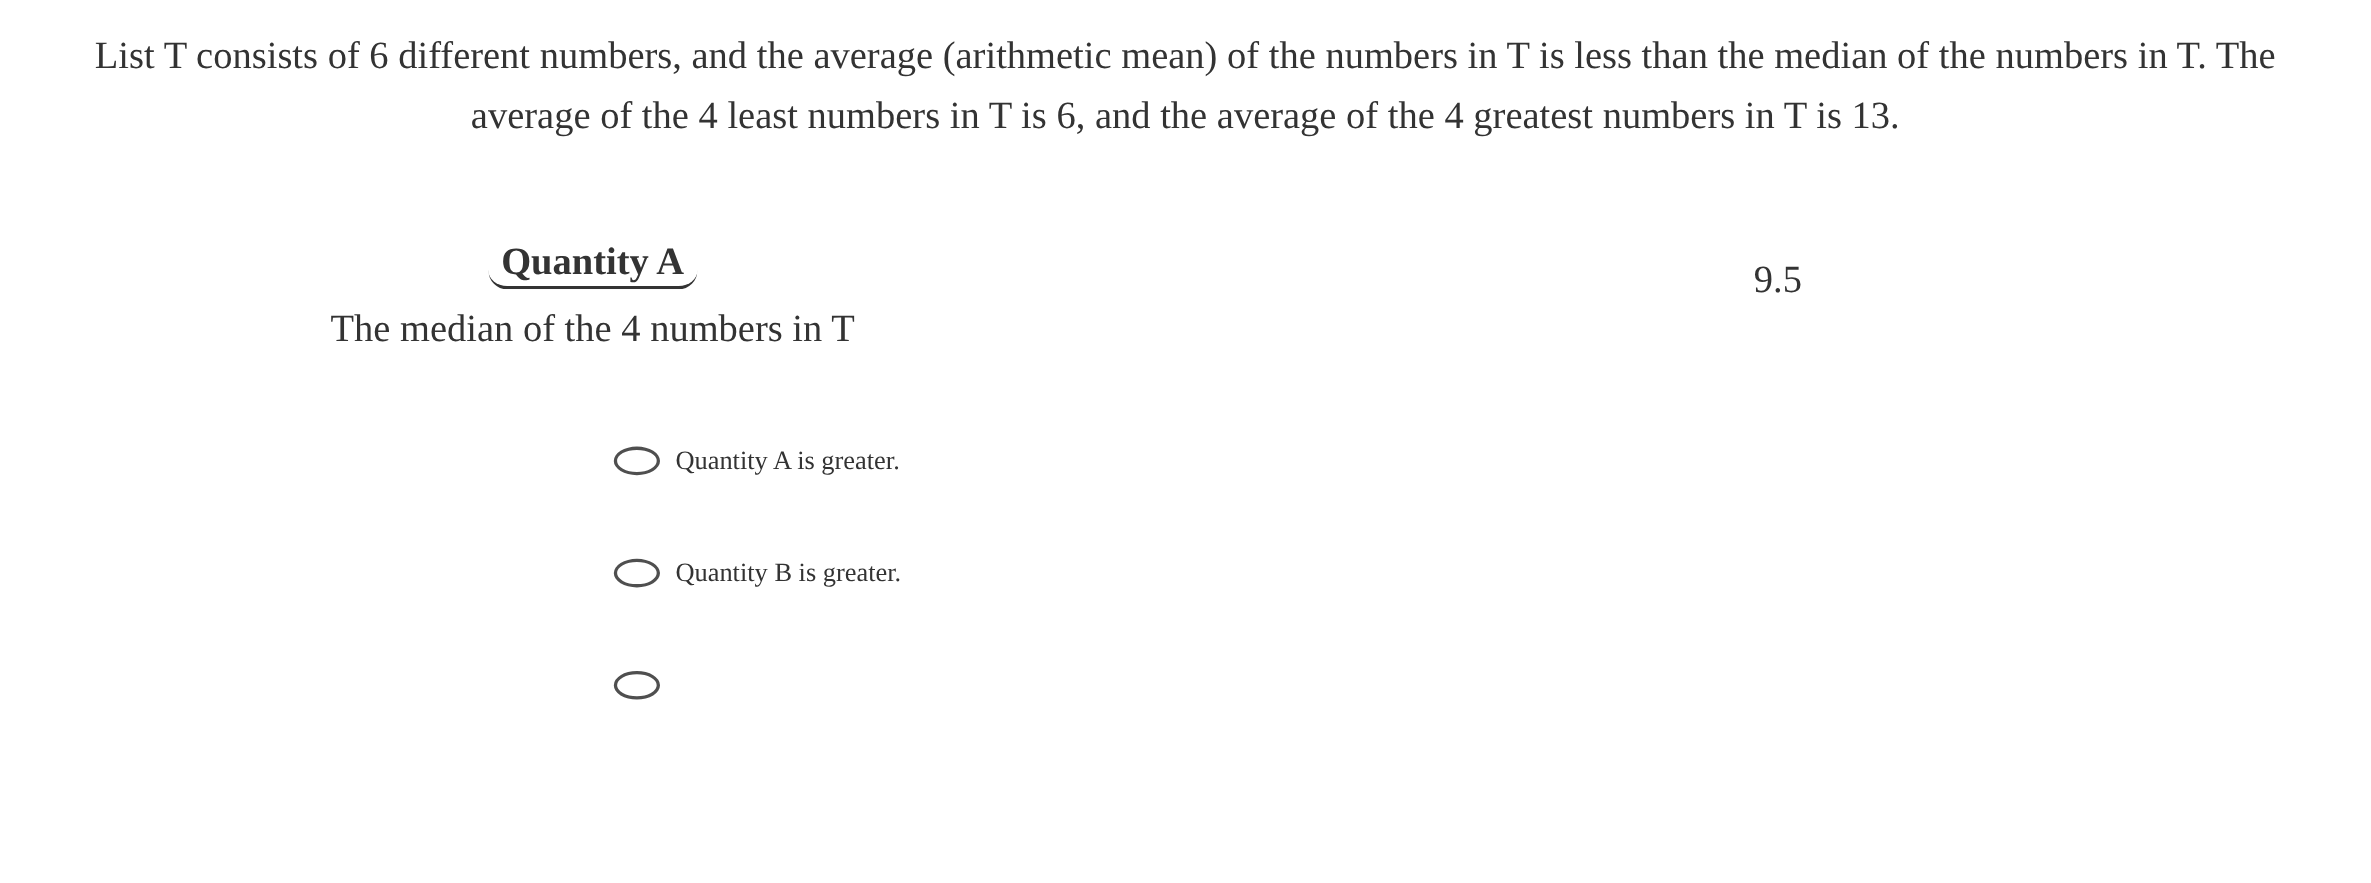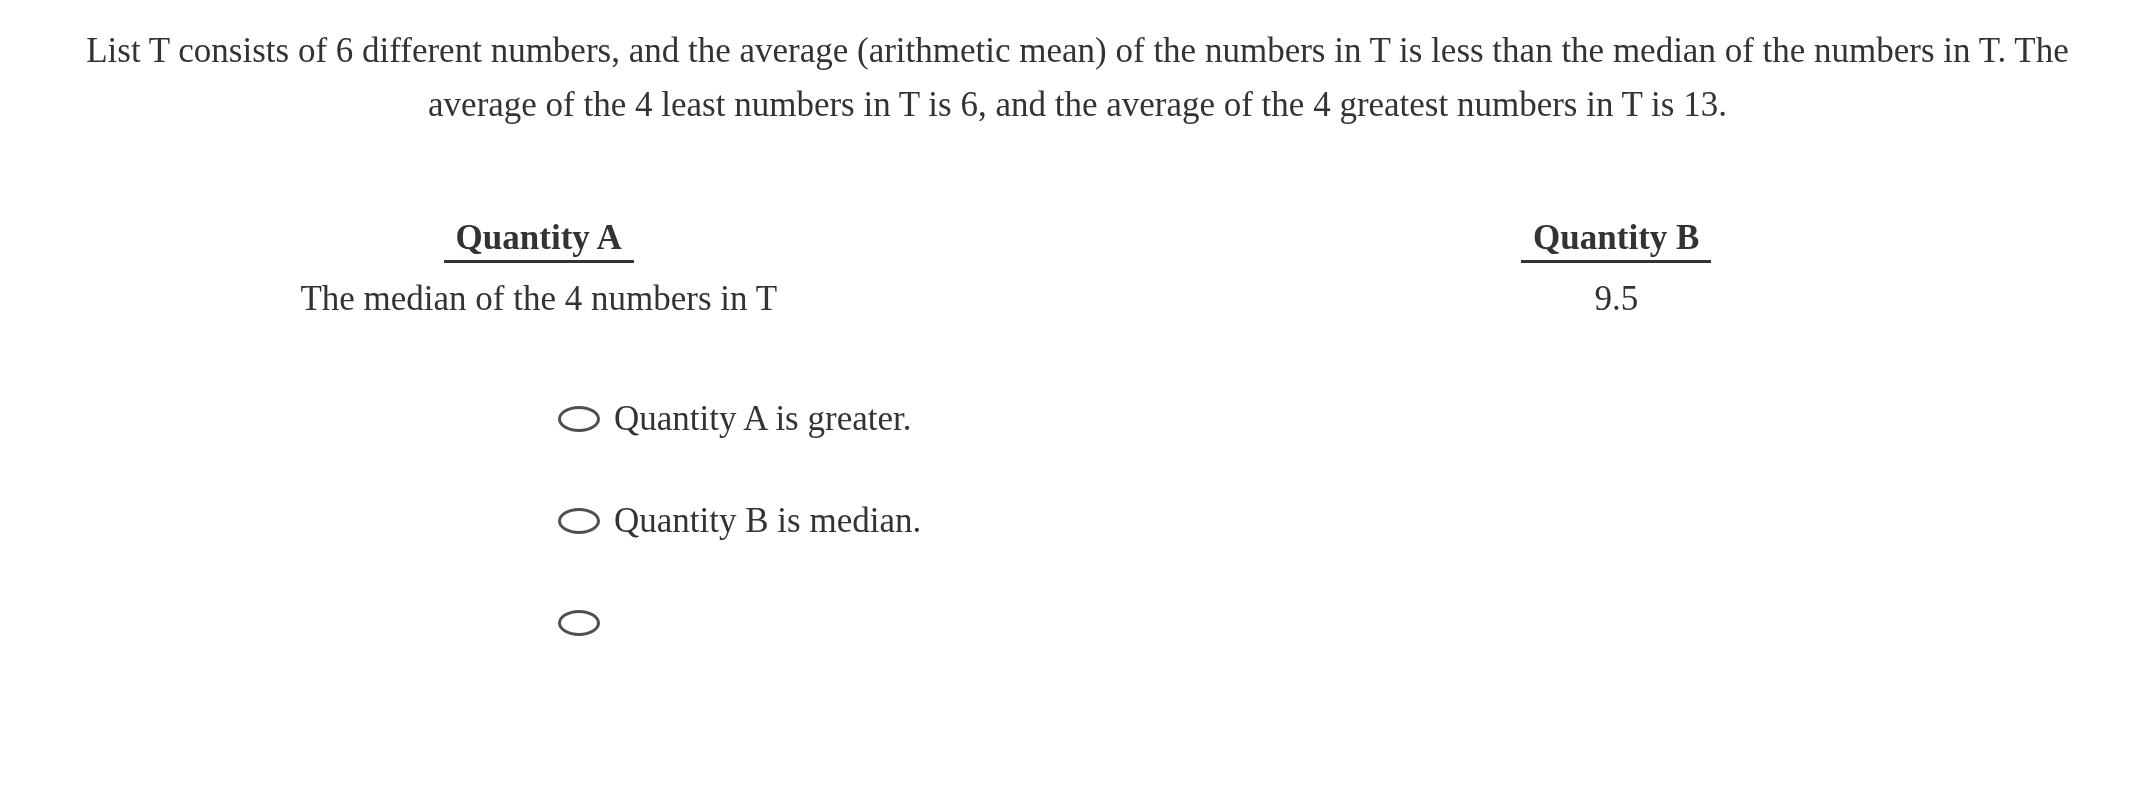--- a/index.html
+++ b/index.html
@@ -1,15 +1,15 @@
 <!DOCTYPE html>
 <html><head>
 <meta charset="utf-8">
 <style>
-  * { margin: 0; padding: 0; box-sizing: border-box; }
+  * { margin: 0; padding: 0; box-sizing: border-box; border-radius: 17px; }
   html, body {
     width: 2155px;
     height: 803px;
     background: #ffffff;
     font-family: "Liberation Serif", "DejaVu Serif", serif;
     color: #333333;
     overflow: hidden;
   }
   .page {
     width: 2155px;
@@ -57,53 +57,52 @@
     display: inline-block;
     width: 42px;
     height: 26px;
     border: 3px solid #4f4f4f;
     border-radius: 50%;
     background: #ffffff;
     margin-right: 14px;
     flex: 0 0 auto;
   }
   .option-label {
-    font-size: 35px;
+    font-size: 24px;
     color: #333333;
     white-space: nowrap;
   }
 </style>
 </head>
 <body>
 
 <div class="page">
 
   <div class="prompt">List T consists of 6 different numbers, and the average (arithmetic mean) of the numbers in T is less than the median of the numbers in T. The average of the 4 least numbers in T is 6, and the average of the 4 greatest numbers in T is 13.</div>
 
   <div class="comparison">
     <div class="qcol">
       <div class="qheader">Quantity A</div>
       <div class="qvalue">The median of the 4 numbers in T</div>
     </div>
     <div class="qcol">
-      <div class="qheader">Quantity B</div>
       <div class="qvalue">9.5</div>
     </div>
   </div>
 
   <div class="options">
 
     <div class="option-row">
       <span class="radio"></span>
       <span class="option-label">Quantity A is greater.</span>
     </div>
 
     <div class="option-row">
       <span class="radio"></span>
-      <span class="option-label">Quantity B is median.</span>
+      <span class="option-label">Quantity B is greater.</span>
     </div>
 
     <div class="option-row">
       <span class="radio"></span>
     </div>
 
 
   </div>
 
 </div>

